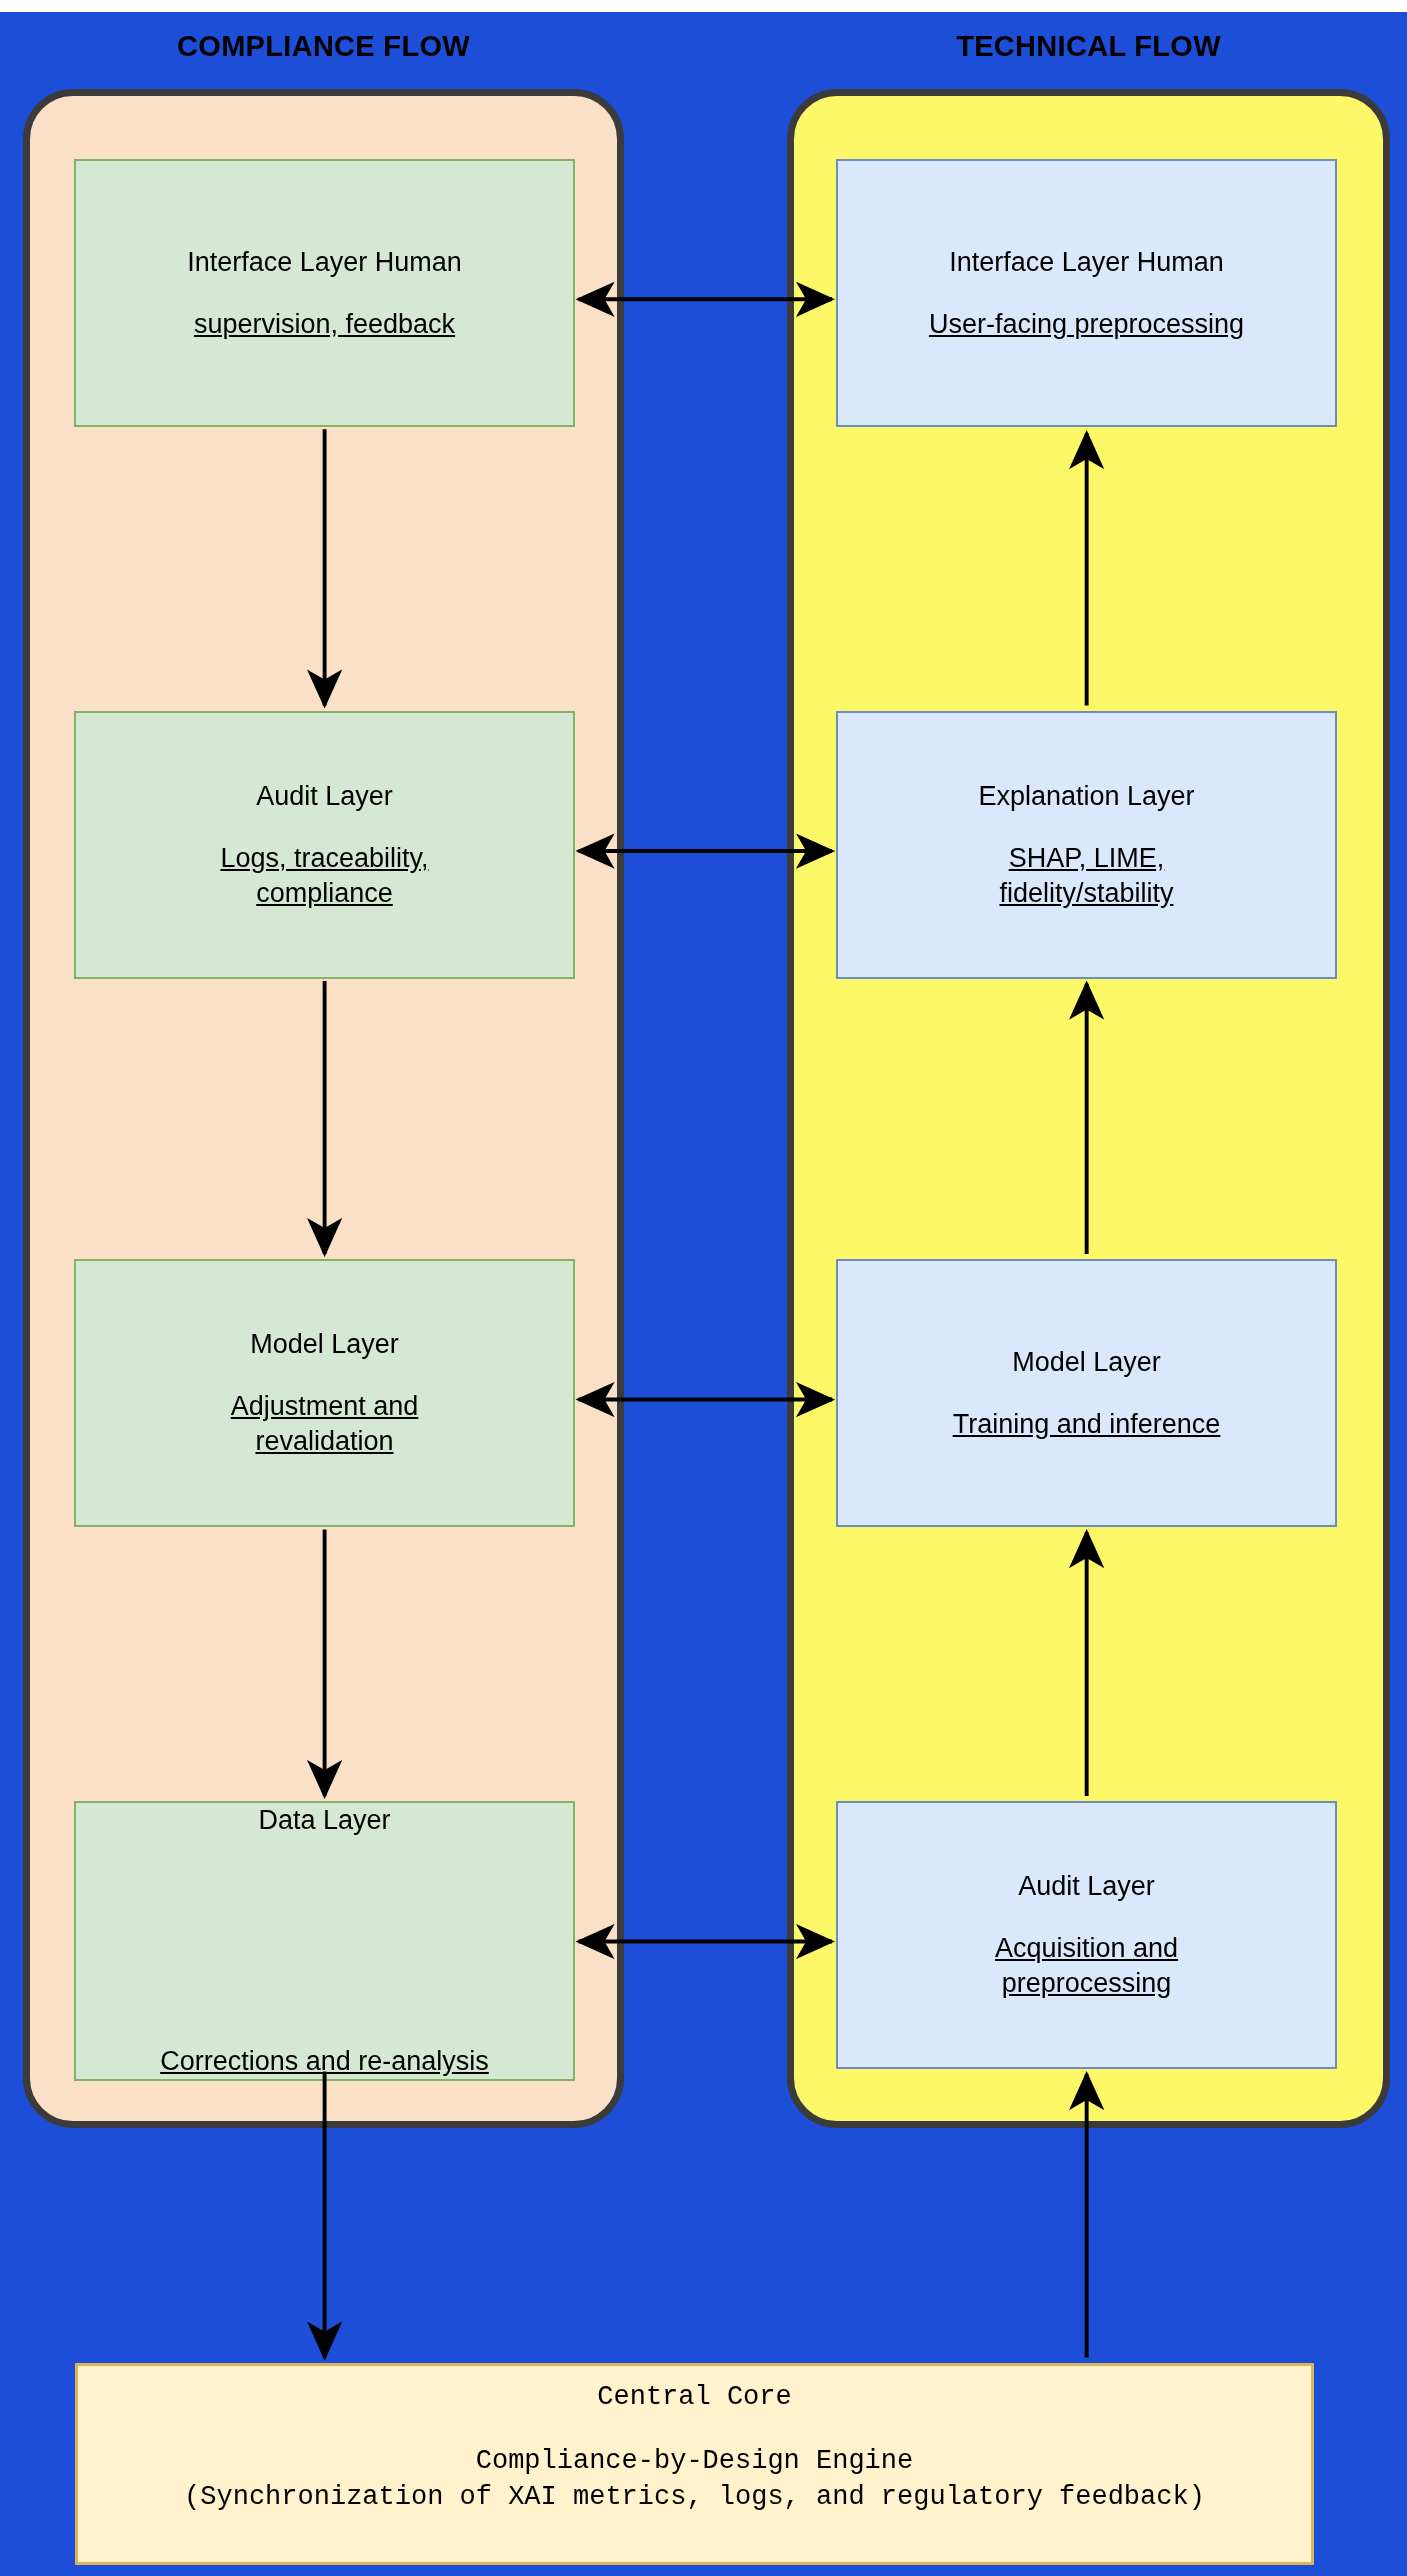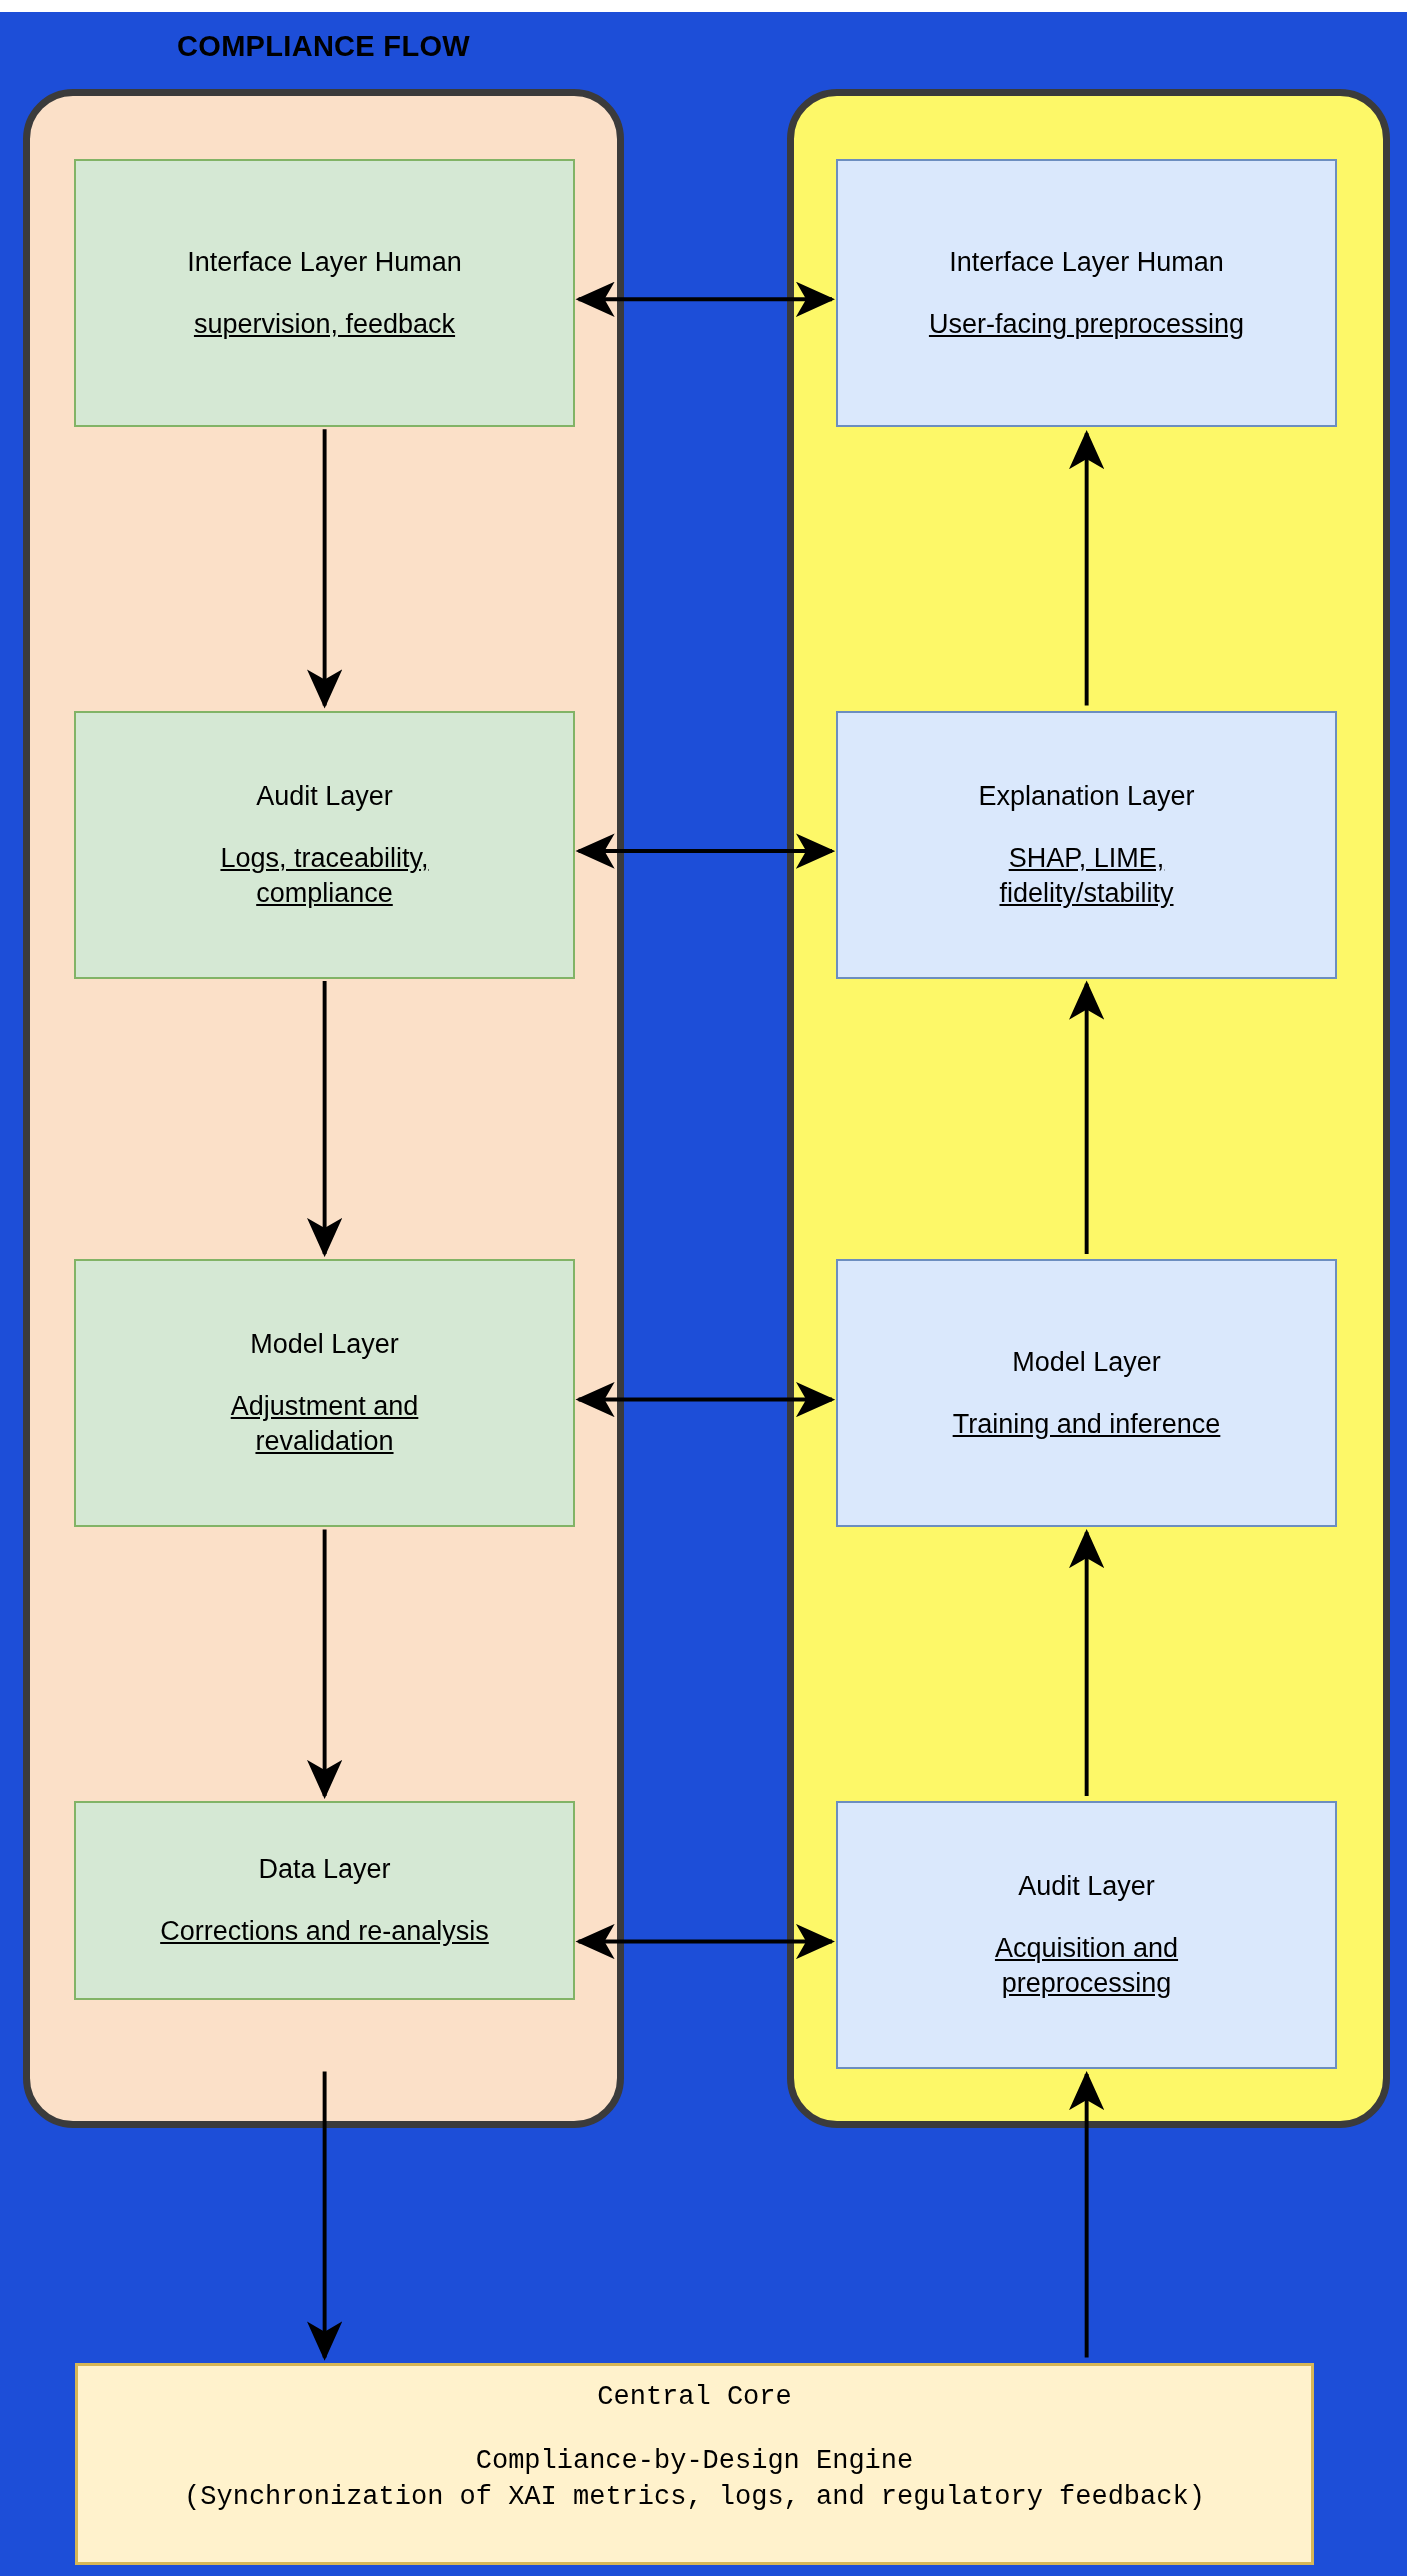--- a/index.html
+++ b/index.html
@@ -71,21 +71,21 @@
   }
   .box-blue {
     background: #dae8fc;
     border: 2.6px solid #6c8ebf;
   }
 
   
   #box-c-interface { left: 74px; top: 147px;  width: 501px; height: 268px; }
   #box-c-audit     { left: 74px; top: 699px; width: 501px; height: 268px; }
   #box-c-model     { left: 74px; top: 1247px; width: 501px; height: 268px; }
-  #box-c-data      { left: 74px; top: 1789px; width: 501px; height: 199px; }
+  #box-c-data      { left: 74px; top: 1789px; width: 501px; height: 280px; justify-content: space-between; }
 
   
   #box-t-interface { left: 836px; top: 147px;  width: 501px; height: 268px; }
   #box-t-explain   { left: 836px; top: 699px; width: 501px; height: 268px; }
   #box-t-model     { left: 836px; top: 1247px; width: 501px; height: 268px; }
   #box-t-audit     { left: 836px; top: 1789px; width: 501px; height: 268px; }
 
   
   #central-core {
     position: absolute;
@@ -114,20 +114,21 @@
     width: 1408px; height: 2576px;
     pointer-events: none;
   }
 </style>
 </head>
 <body>
 
 <div id="canvas">
 
   <div class="col-title" id="title-compliance">COMPLIANCE FLOW</div>
+  <div class="col-title" id="title-technical">TECHNICAL FLOW</div>
 
   <div class="flow-container" id="container-compliance"></div>
   <div class="flow-container" id="container-technical"></div>
 
   <div class="layer-box box-green" id="box-c-interface">
     <span class="box-title">Interface Layer Human</span>
     <span class="box-subtitle">supervision, feedback</span>
   </div>
 
   <div class="layer-box box-green" id="box-c-audit">

